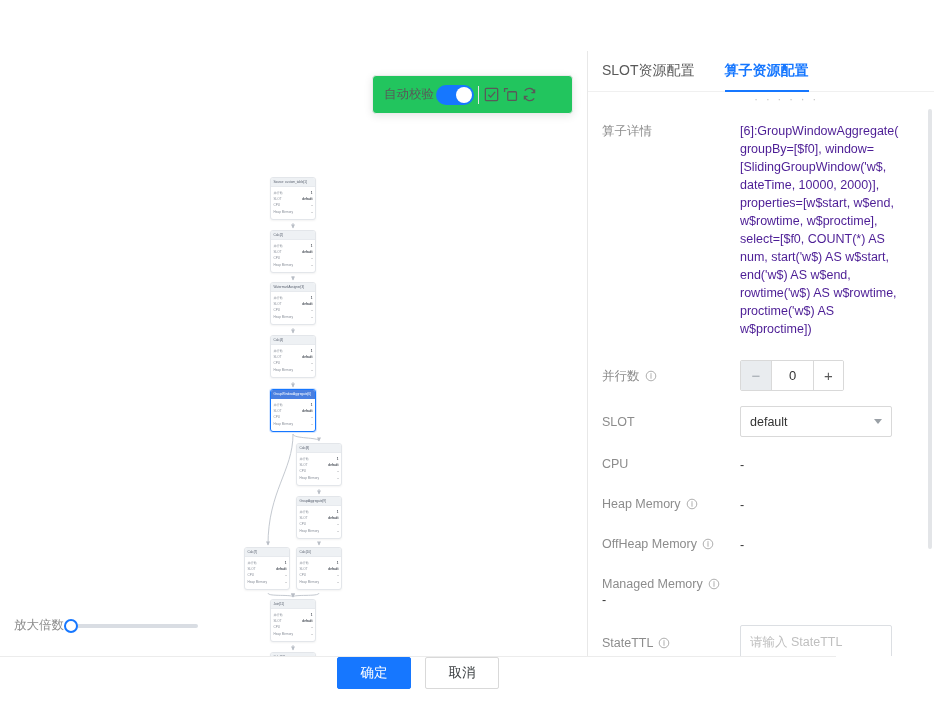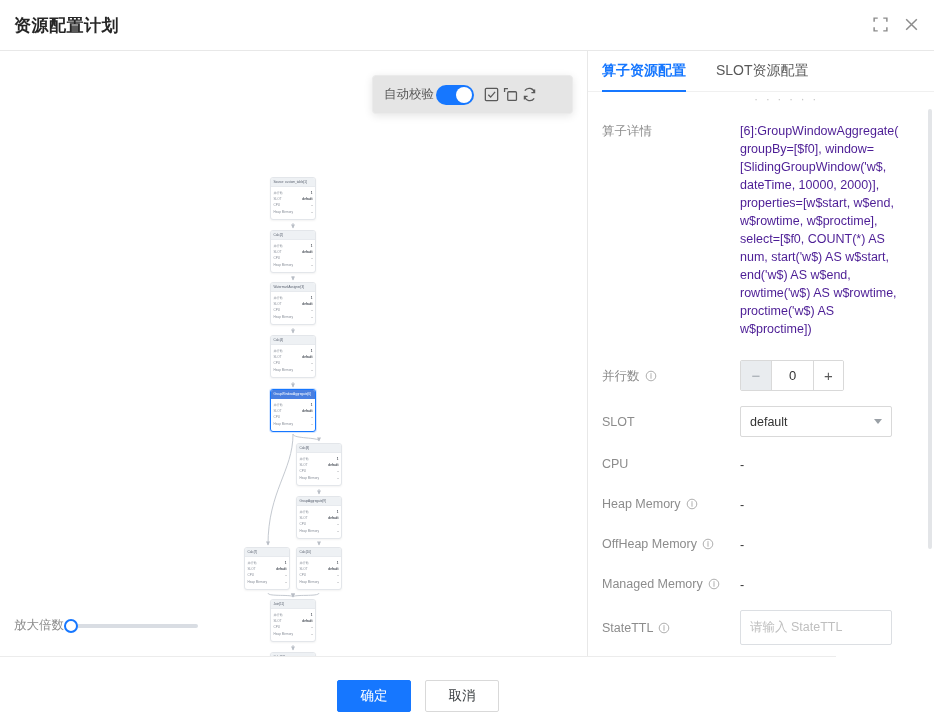--- a/index.html
+++ b/index.html
@@ -32,21 +32,21 @@
     background: #ffffff; overflow: hidden;
   }
   .divider-v {
     position: absolute; left: 587px; top: 0; width: 1px; height: 605px; background: #e8e8e8;
   }
 
   
   .graph-toolbar {
     position: absolute; left: 372px; top: 24px;
     width: 201px; height: 39px;
-    background: #e5e5e5; border: 1px solid #ebebeb; border-radius: 4px;
+    background: #22c55e; border: 1px solid #ebebeb; border-radius: 4px;
     box-shadow: 0 2px 8px rgba(0,0,0,.10);
     display: flex; align-items: center; padding: 0 11px; gap: 2px;
   }
   .tb-label { font-size: 12.5px; color: #595959; white-space: nowrap; }
   .switch {
     width: 38px; height: 20px; border-radius: 10px; background: #1677ff;
     position: relative; cursor: pointer; flex: none;
   }
   .switch .knob {
     position: absolute; top: 2px; right: 2px; width: 16px; height: 16px;
@@ -152,49 +152,34 @@
     display: flex; align-items: center; padding: 0 9px; font-size: 12.5px; color: #bfbfbf; cursor: text;
   }
   .panel-scrollbar {
     position: absolute; right: 2px; top: 58px; width: 4px; height: 440px;
     background: #e3e5e8; border-radius: 2px; cursor: pointer;
   }
 
   
   .footer {
     position: absolute; left: 0; bottom: 0; width: 836px; height: 56px;
-    border-top: 1px solid #ececec; display: flex; align-items: flex-end; justify-content: center; gap: 14px;
+    border-top: 1px solid #ececec; display: flex; align-items: flex-start; justify-content: center; gap: 14px;
   }
   .btn {
     min-width: 74px; height: 32px; border-radius: 2px; font-size: 13.5px;
     display: flex; align-items: center; justify-content: center; cursor: pointer; padding: 0 16px;
   }
   .btn-primary { background: #1677ff; color: #fff; border: 1px solid #1677ff; }
   .btn-default { background: #fff; color: #3c4043; border: 1px solid #d9d9d9; }
 </style>
 </head>
 <body>
 
 <div class="dialog">
 
-  <div class="header">
-    <div class="header-title">资源配置计划</div>
-    <div class="header-actions">
-      <span class="icon-btn">
-        <svg viewBox="0 0 16 16" width="17" height="17" fill="none" stroke="currentColor" stroke-width="1.4">
-          <path d="M2 5.4V2h3.4M10.6 2H14v3.4M14 10.6V14h-3.4M5.4 14H2v-3.4"></path>
-        </svg>
-      </span>
-      <span class="icon-btn">
-        <svg viewBox="0 0 16 16" width="17" height="17" fill="none" stroke="currentColor" stroke-width="1.4">
-          <path d="M3 3l10 10M13 3L3 13"></path>
-        </svg>
-      </span>
-    </div>
-  </div>
 
   <div class="body-wrap">
 
     <div class="canvas">
 
       <svg class="edges">
         <defs>
           <marker id="ah" markerWidth="5" markerHeight="5" refX="3.6" refY="2" orient="auto">
             <path d="M0,0 L4,2 L0,4 z" fill="#b9bec6"></path>
           </marker>
@@ -463,22 +448,22 @@
           <span class="track"></span>
           <span class="handle"></span>
         </span>
       </div>
     </div>
 
     <div class="divider-v"></div>
 
     <div class="panel">
       <div class="tabs">
+        <div class="tab">SLOT资源配置</div>
         <div class="tab active">算子资源配置</div>
-        <div class="tab">SLOT资源配置</div>
       </div>
 
       <div class="panel-scroll">
         <div class="ghost-row">· · · · · ·</div>
 
         <div class="frow">
           <div class="flabel">
               <span>算子详情</span>
             </div>
           <div class="fvalue">[6]:GroupWindowAggregate(groupBy=[$f0], window=[SlidingGroupWindow('w$, dateTime, 10000, 2000)], properties=[w$start, w$end, w$rowtime, w$proctime], select=[$f0, COUNT(*) AS num, start('w$) AS w$start, end('w$) AS w$end, rowtime('w$) AS w$rowtime, proctime('w$) AS w$proctime])</div>
@@ -537,21 +522,21 @@
             <span class="info-icon">
               <svg viewBox="0 0 14 14" fill="none" stroke="currentColor" stroke-width="1.1">
                 <circle cx="7" cy="7" r="5.6"></circle>
                   <path d="M7 6.1v3.6M7 4.2v.9" stroke-linecap="round"></path>
               </svg>
             </span>
           </div>
           <div class="fvalue dash">-</div>
         </div>
 
-        <div class="frow" style="margin-top:22px;">
+        <div class="frow" style="margin-top:22px;flex-direction:column;">
           <div class="flabel">
             <span>Managed Memory</span>
             <span class="info-icon">
               <svg viewBox="0 0 14 14" fill="none" stroke="currentColor" stroke-width="1.1">
                 <circle cx="7" cy="7" r="5.6"></circle>
                   <path d="M7 6.1v3.6M7 4.2v.9" stroke-linecap="round"></path>
               </svg>
             </span>
           </div>
           <div class="fvalue dash">-</div>

